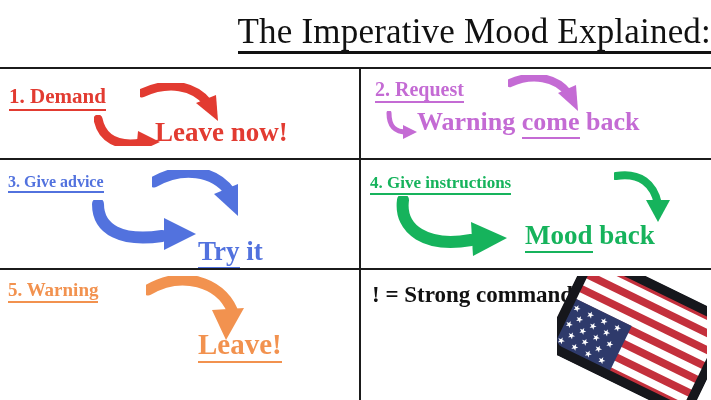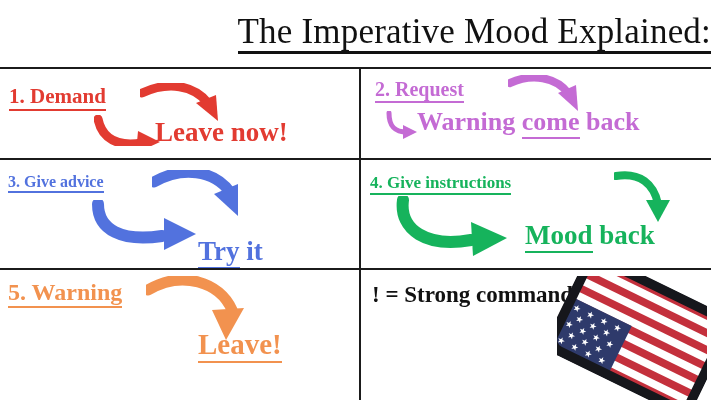--- a/index.html
+++ b/index.html
@@ -71,21 +71,21 @@
   .c3 .a1{left:152px;top:10px;}
   .c3 .a2{left:92px;top:40px;}
 
   
   .c4 .lbl{left:9px;top:14px;font-size:17px;color:#16B35C;}
   .c4 .phrase{left:164px;top:62px;font-size:27px;color:#16B35C;}
   .c4 .a1{left:253px;top:10px;}
   .c4 .a2{left:34px;top:36px;}
 
   
-  .c5 .lbl{left:8px;top:10px;font-size:24px;color:#F2924F;}
+  .c5 .lbl{left:8px;top:10px;font-size:19px;color:#F2924F;}
   .c5 .phrase{left:198px;top:60px;font-size:29px;color:#F2924F;}
   .c5 .part{
     position:absolute;left:8px;top:52px;font-size:32px;color:#141414;
     font-family:"Liberation Serif", serif;white-space:nowrap;line-height:1;
   }
   .c5 .a1{left:146px;top:6px;}
 
   
   .c6 .strong{
     position:absolute;left:11px;top:12px;font-size:23px;color:#111;

